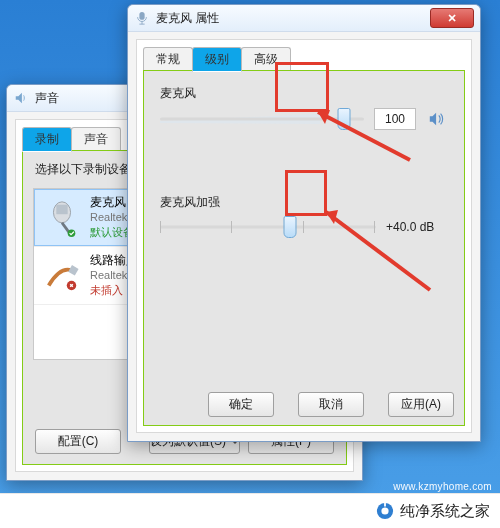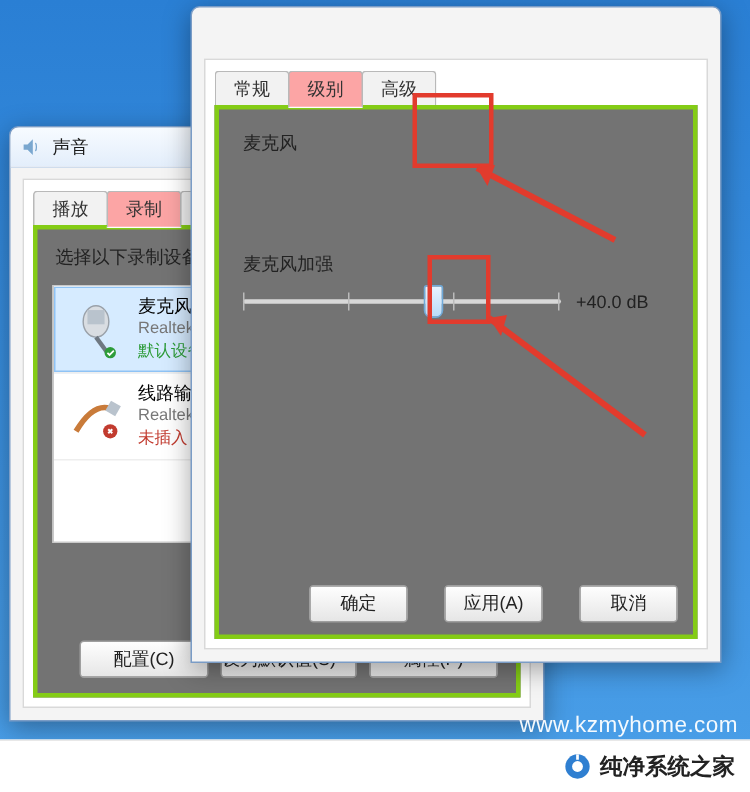--- a/index.html
+++ b/index.html
@@ -7,68 +7,67 @@
 .win{position:absolute;background:#f4f4f4;border:1px solid #7a9cc6;border-radius:6px 6px 0 0;box-shadow:0 4px 18px rgba(0,0,0,.35)}
 .win-sound{left:6px;top:84px;width:355px;height:395px}
 .win-mic{left:127px;top:4px;width:352px;height:436px;z-index:10}
 .titlebar{height:26px;display:flex;align-items:center;padding:0 6px;background:linear-gradient(#f7fbff,#e3eefb);border-bottom:1px solid #cfdcec;border-radius:6px 6px 0 0}
 .titlebar .ticon{width:16px;height:16px;margin-right:6px;display:flex;align-items:center;justify-content:center}
 .titlebar .ttext{color:#1a1a1a;flex:1}
 .closebtn{width:42px;height:18px;background:linear-gradient(#e67a74,#cf3b33);border:1px solid #9a2b25;border-radius:3px;display:flex;align-items:center;justify-content:center;color:#fff;font-weight:bold;font-size:11px;line-height:1}
 .dlgbody{position:absolute;left:8px;right:8px;top:34px;bottom:8px;background:#fff;border:1px solid #d9d9d9}
 .tabstrip{display:flex;align-items:center;height:24px;margin:6px 0 0 6px}
 .tab{padding:3px 12px;border:1px solid #b9b9b9;border-bottom:none;background:#f2f2f2;margin-right:-1px;position:relative;top:1px;border-radius:3px 3px 0 0;color:#333}
-.tab.active{background:#fca5a5;z-index:2;border-bottom:1px solid #fff}
-.panel{position:absolute;left:6px;right:6px;top:30px;bottom:6px;border:3px solid #84cc16;background:#737373}
+.tab.active{background:#0ea5e9;z-index:2;border-bottom:1px solid #fff}
+.panel{position:absolute;left:6px;right:6px;top:30px;bottom:6px;border:1px solid #84cc16;background:#e5e5e5}
 .instruction{padding:10px 12px 4px;color:#222}
 .devlist{border:1px solid #c9c9c9;margin:6px 10px 0;height:170px;background:#fff}
 .devitem{display:flex;align-items:center;padding:6px 8px;border-bottom:1px solid #eee}
 .devitem.selected{background:#d6ebff;box-shadow:inset 0 0 0 1px #8fc3f5}
 .devicon{width:40px;height:40px;margin-right:8px;position:relative;display:flex;align-items:center;justify-content:center}
 .devtext div{line-height:15px}
 .devtext .l1{color:#000}
 .devtext .l2,.devtext .l3{color:#777;font-size:11px}
-.btnrow{position:absolute;left:0;right:0;bottom:10px;display:flex;justify-content:flex-end;padding:0 12px;gap:8px}
+.btnrow{position:absolute;left:0;right:0;bottom:10px;display:flex;justify-content:space-between;padding:0 12px;gap:8px}
 .wbtn{min-width:84px;height:23px;border:1px solid #9f9f9f;background:linear-gradient(#fefefe,#e6e6e6);border-radius:3px;display:flex;align-items:center;justify-content:center;color:#222}
 .wbtn.drop::after{content:"";margin-left:5px;border:4px solid transparent;border-top-color:#555;position:relative;top:2px}
 .mic-section{padding:14px 16px 0}
 .mic-label{color:#222;margin-bottom:6px}
 .slider-row{display:flex;align-items:center;gap:10px}
 .slider-track{position:relative;flex:1;height:20px}
 .track-line{position:absolute;left:0;right:0;top:50%;height:3px;background:#d8d8d8;border-radius:2px;transform:translateY(-50%)}
 .track-wedge{position:absolute;left:0;right:0;top:50%;transform:translateY(-50%);height:14px}
 .thumb{position:absolute;top:50%;width:11px;height:20px;background:linear-gradient(#e9f4ff,#b9dcf8);border:1px solid #6fa9d8;border-radius:2px 2px 5px 5px;transform:translate(-50%,-50%)}
 .valbox{width:40px;height:20px;border:1px solid #bfbfbf;background:#fff;display:flex;align-items:center;justify-content:center;color:#222}
 .spk-icon{width:22px;height:22px;display:flex;align-items:center;justify-content:center}
 .bottom-btns{position:absolute;right:10px;bottom:8px;display:flex;gap:24px}
 .redbox{position:absolute;border:3px solid #e23b2d;z-index:30;pointer-events:none}
 .arrow{position:absolute;z-index:31;pointer-events:none}
 .watermark-bar{position:absolute;left:0;right:0;bottom:0;height:34px;background:#fff;display:flex;align-items:center;justify-content:flex-end;padding:0 10px;z-index:60;border-top:1px solid #e8e8e8}
 .wm-logo{width:18px;height:18px;margin-right:6px}
-.wm-text{font-size:15px;font-weight:bold;color:#222}
-.wm-url{position:absolute;right:8px;bottom:36px;font-size:15px;color:rgba(255,255,255,0.95);z-index:55;letter-spacing:.3px}
+.wm-text{font-size:15px;font-weight:normal;color:#222}
+.wm-url{position:absolute;right:8px;bottom:36px;font-size:10px;color:rgba(255,255,255,0.95);z-index:55;letter-spacing:.3px}
 </style>
 </head>
 <body>
 
 <div class="desktop">
 
   <div class="win win-sound">
     <div class="titlebar">
       <span class="ticon">
         <svg width="14" height="14" viewBox="0 0 16 16">
             <path fill="#7aa7cf" d="M2 6h3l4-4v12l-4-4H2z"></path>
             <path fill="none" stroke="#7aa7cf" stroke-width="1" d="M11 5c1 1 1 5 0 6"></path>
           </svg>
       </span>
       <span class="ttext">声音</span>
     </div>
     <div class="dlgbody">
       <div class="tabstrip">
-        <div class="tab">播放</div>
         <div class="tab active">录制</div>
         <div class="tab">声音</div>
       </div>
       <div class="panel">
         <div class="instruction">选择以下录制设备来修改</div>
         <div class="devlist">
           <div class="devitem selected">
             <div class="devicon">
               <svg width="38" height="38" viewBox="0 0 40 40">
                   <ellipse cx="20" cy="14" rx="9" ry="11" fill="#d9dde2" stroke="#9aa1a9"></ellipse>
@@ -105,51 +104,79 @@
           <div style="display:flex;gap:8px">
             <div class="wbtn drop">设为默认值(S)</div>
             <div class="wbtn">属性(P)</div>
           </div>
         </div>
       </div>
     </div>
   </div>
 
   <div class="win win-mic">
+    <div class="titlebar">
+      <span class="ticon">
+        <svg width="14" height="14" viewBox="0 0 16 16">
+            <rect x="5" y="1" width="6" height="9" rx="3" fill="#8aa7c4"></rect>
+            <path d="M3 7a5 5 0 0 0 10 0M8 12v3M5 15h6" stroke="#8aa7c4" stroke-width="1" fill="none"></path>
+          </svg>
+      </span>
+      <span class="ttext">麦克风 属性</span>
+      <div class="closebtn">
+        <span>✕</span>
+      </div>
+    </div>
     <div class="dlgbody">
       <div class="tabstrip">
         <div class="tab">常规</div>
         <div class="tab active">级别</div>
         <div class="tab">高级</div>
       </div>
       <div class="panel">
 
         <div class="mic-section">
           <div class="mic-label">麦克风</div>
+          <div class="slider-row">
+            <div class="slider-track">
+              <svg class="track-wedge" viewBox="0 0 160 14" preserveAspectRatio="none">
+                  <polygon points="0,9 160,2 160,12 0,11" fill="#dfe6ec"></polygon>
+                </svg>
+              <div class="track-line"></div>
+              <div class="thumb" style="left:90%"></div>
+            </div>
+            <div class="valbox">100</div>
+            <div class="spk-icon">
+              <svg width="18" height="18" viewBox="0 0 20 20">
+                  <path fill="#5c90c8" d="M2 7h3l4-4v14l-4-4H2z"></path>
+                  <path d="M12 6c2 2 2 6 0 8M14 4c3 3 3 9 0 12" stroke="#5c90c8" stroke-width="1.3" fill="none"></path>
+                </svg>
+            </div>
+          </div>
         </div>
 
         <div class="mic-section" style="margin-top:50px">
           <div class="mic-label">麦克风加强</div>
           <div class="slider-row">
             <div class="slider-track">
               <div class="track-line"></div>
               <div style="position:absolute;left:0;top:4px;width:1px;height:12px;background:#bbb"></div>
               <div style="position:absolute;left:33%;top:4px;width:1px;height:12px;background:#bbb"></div>
               <div style="position:absolute;left:66%;top:4px;width:1px;height:12px;background:#bbb"></div>
               <div style="position:absolute;left:99%;top:4px;width:1px;height:12px;background:#bbb"></div>
               <div class="thumb" style="left:60%"></div>
             </div>
             <div style="width:62px;color:#222">+40.0 dB</div>
           </div>
         </div>
 
         <div class="bottom-btns">
           <div class="wbtn" style="min-width:64px">确定</div>
+          <div class="wbtn" style="min-width:64px">取消</div>
           <div class="wbtn" style="min-width:64px">应用(A)</div>
-          <div class="wbtn" style="min-width:64px">取消</div>
         </div>
       </div>
     </div>
   </div>
 
   <div class="redbox" style="left:275px;top:62px;width:48px;height:44px"></div>
   <div class="redbox" style="left:285px;top:170px;width:36px;height:40px"></div>
 
   <svg class="arrow" style="left:300px;top:100px" width="120" height="70">
     <line x1="110" y1="60" x2="18" y2="12" stroke="#e23b2d" stroke-width="4"></line>

